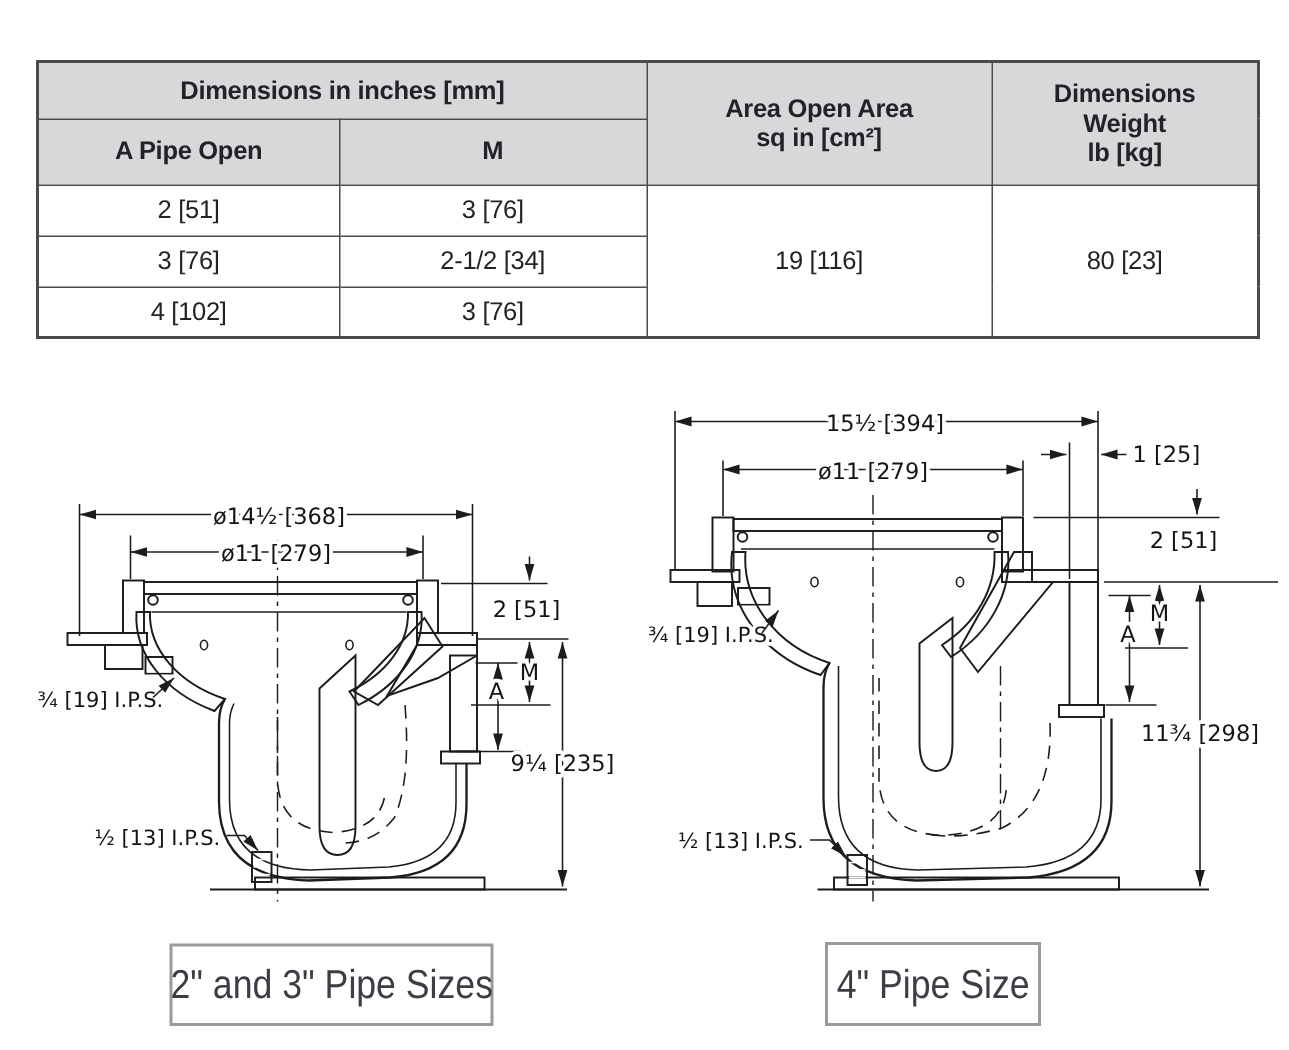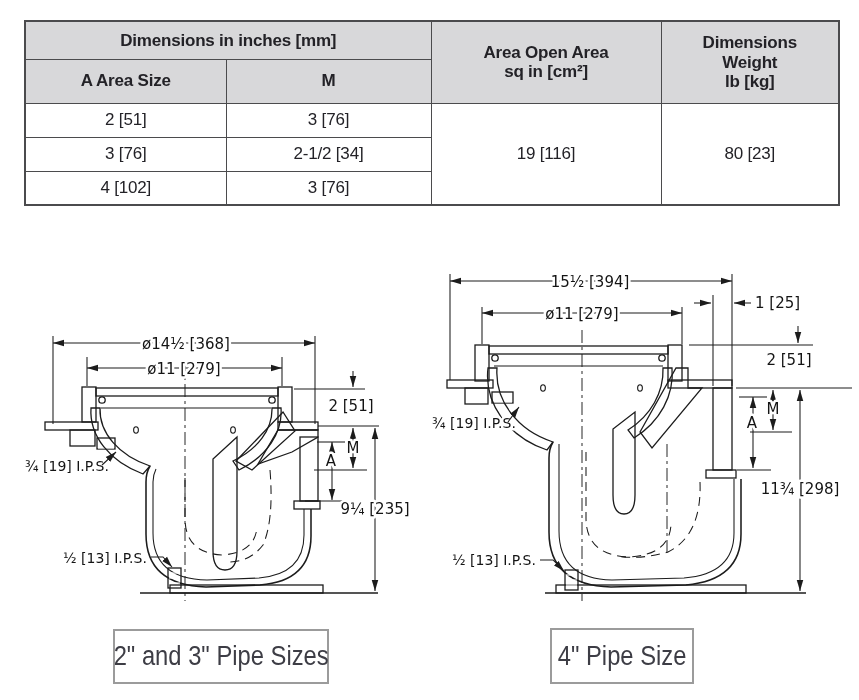--- a/index.html
+++ b/index.html
@@ -4,21 +4,21 @@
 <style>
   :root{
     --table_border:#4b4b4d; --header_bg:#d8d8da; --table_text:#232227;
     --line_color:#1c1c1c; --caption_text:#3d3d45; --caption_border:#9b9b9b; --page_bg:#ffffff;
   }
   html,body{margin:0;padding:0;}
   body{width:859px;height:700px;background:var(--page_bg);font-family:"Liberation Sans",sans-serif;position:relative;overflow:hidden;}
   .page{position:absolute;inset:0;}
 
   
-  table.spec{position:absolute;left:24px;top:20px;border-collapse:collapse;table-layout:fixed;
+  table.spec{position:absolute;left:24px;top:40px;border-collapse:collapse;table-layout:fixed;
     border:2.4px solid var(--table_border);}
   .spec th,.spec td{border:1.6px solid var(--table_border);text-align:center;vertical-align:middle;
     padding:0;color:var(--table_text);letter-spacing:-0.2px;}
   .spec thead th{background:var(--header_bg);font-weight:700;font-size:17px;line-height:1.13;}
   .spec td{font-size:17px;font-weight:400;}
   .r1{height:38px;} .r2{height:44px;} .rd{height:34px;}
   .hline{display:block;}
 
   
   svg{position:absolute;}
@@ -62,21 +62,21 @@
           <span class="hline">Area Open Area</span>
           <span class="hline">sq in [cm²]</span>
         </th>
         <th rowspan="2">
           <span class="hline">Dimensions</span>
           <span class="hline">Weight</span>
           <span class="hline">lb [kg]</span>
         </th>
       </tr>
       <tr class="r2">
-        <th>A Area Size</th>
+        <th>A Pipe Open</th>
         <th>M</th>
       </tr>
     </thead>
     <tbody>
       <tr class="rd">
         <td>2 [51]</td>
         <td>3 [76]</td>
         <td rowspan="3">19 [116]</td>
         <td rowspan="3">80 [23]</td>
       </tr>

